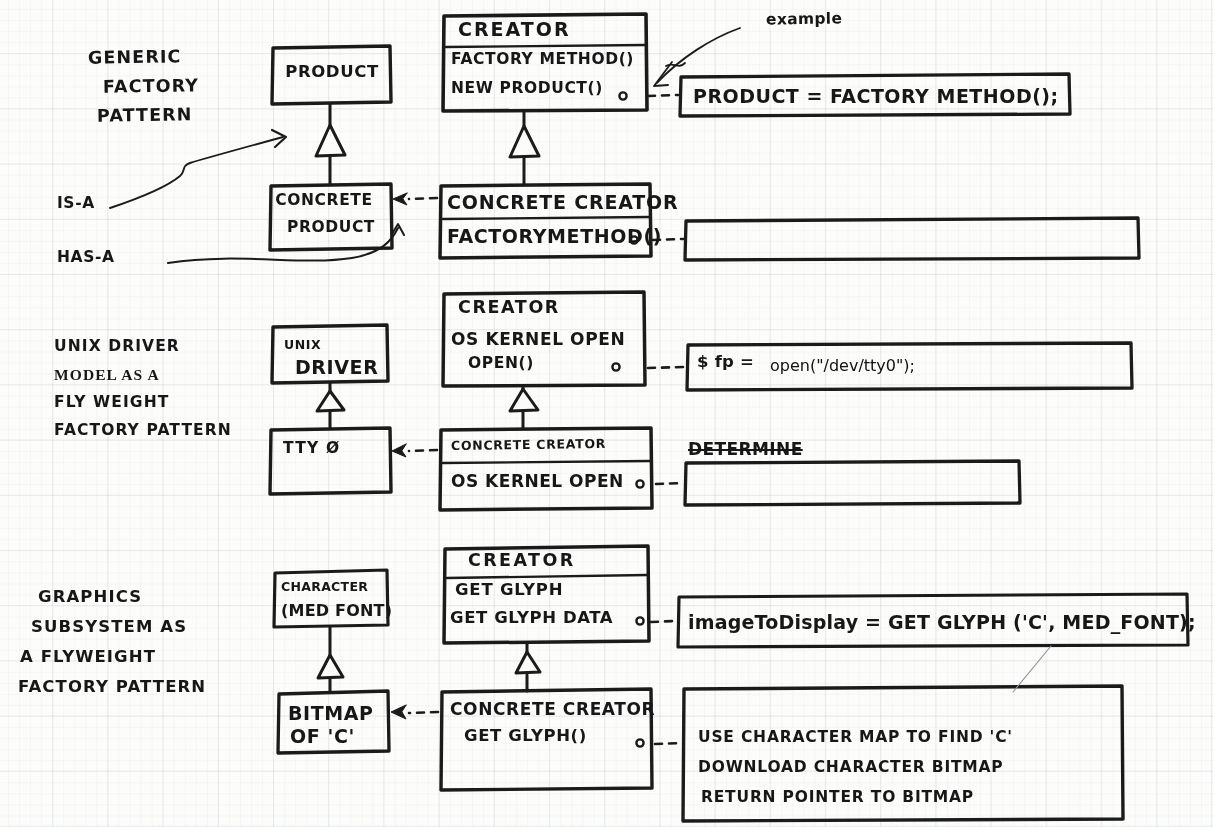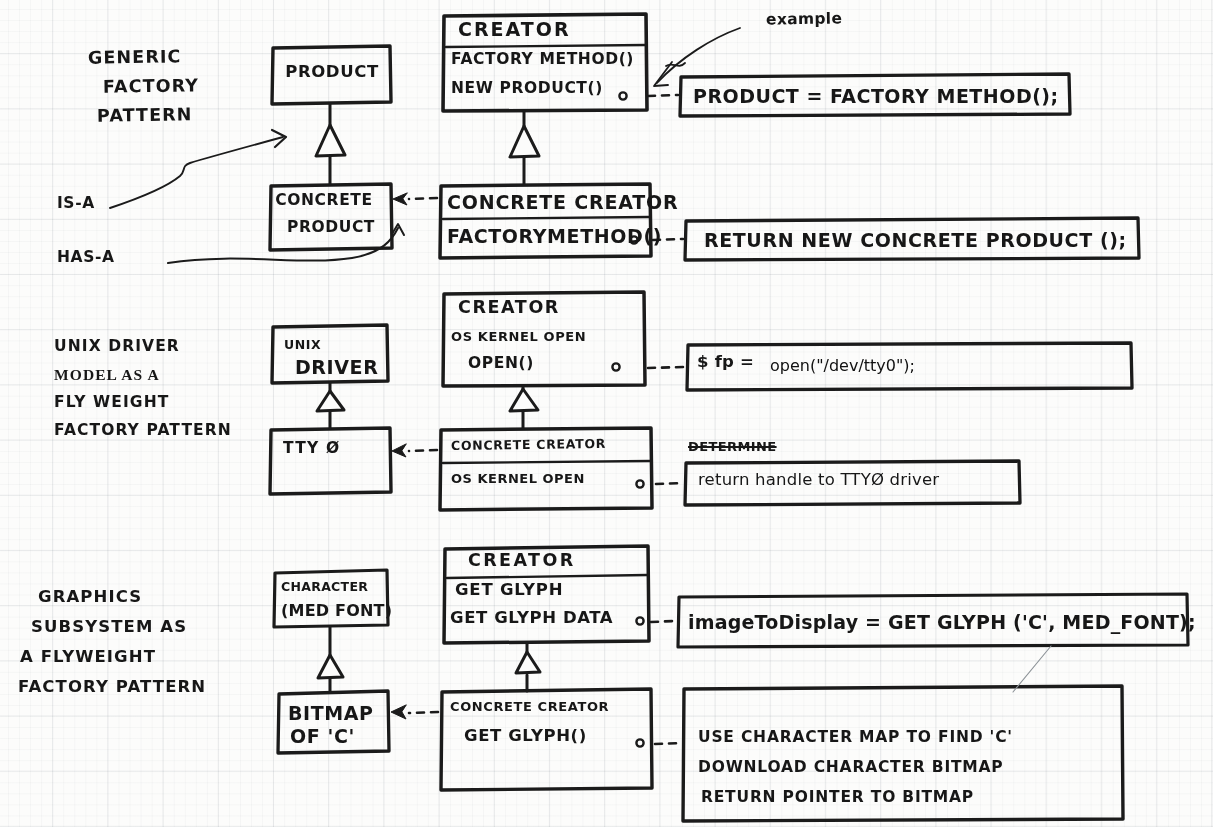--- a/index.html
+++ b/index.html
@@ -31,21 +31,21 @@
     color:#171717;
     font-family:"DejaVu Sans", sans-serif;
     font-weight:700;
     letter-spacing:.6px;
     white-space:nowrap;
     line-height:1.12;
   }
   .caps{ text-transform:uppercase; }
   .sml{ font-size:16px; }
   .t12{ font-size:12.5px; }
-  .t13{ font-size:13px; }
+  .t13{ font-size:17px; }
   .t14{ font-size:19px; }
   .t15{ font-size:15.5px; }
   .t16{ font-size:16.5px; }
   .t17{ font-size:17.5px; }
   .t18{ font-size:19px; }
 
   .sec-label{ text-align:left; letter-spacing:1.1px; }
   .center{ text-align:center; }
 
   .mono{
@@ -203,21 +203,20 @@
 
   <div class="hw t15 caps center" style="left:272px;top:192px;width:104px;">CONCRETE</div>
   <div class="hw t15 caps center" style="left:272px;top:219px;width:118px;">PRODUCT</div>
 
   <div class="hw t14 caps" style="left:447px;top:192px;letter-spacing:.8px;">CONCRETE CREATOR</div>
   <div class="hw t14 caps" style="left:447px;top:226px;">FACTORYMETHOD()</div>
 
   <div class="hw t15 skew1" style="left:766px;top:11px;text-transform:none;font-weight:600;letter-spacing:.3px;">example</div>
 
   <div class="hw t14 caps" style="left:693px;top:86px;letter-spacing:.5px;">PRODUCT = FACTORY METHOD();</div>
-  <div class="hw t14 caps" style="left:704px;top:230px;letter-spacing:.6px;">RETURN NEW CONCRETE PRODUCT ();</div>
 
   <div class="hw t15 caps sec-label" style="left:54px;top:338px;">UNIX DRIVER</div>
   <div class="hw t15 caps sec-label" style="left:54px;top:366px;font-family:Liberation Serif, serif;">MODEL AS A</div>
   <div class="hw t15 caps sec-label" style="left:54px;top:394px;">FLY WEIGHT</div>
   <div class="hw t15 caps sec-label" style="left:54px;top:422px;">FACTORY PATTERN</div>
 
   <div class="hw t12 caps" style="left:284px;top:338px;">UNIX</div>
   <div class="hw t14 caps" style="left:295px;top:357px;">DRIVER</div>
 
   <div class="hw t17 caps" style="left:458px;top:298px;letter-spacing:1.6px;">CREATOR</div>
@@ -226,21 +225,20 @@
 
   <div class="hw t15 caps" style="left:283px;top:440px;letter-spacing:1.2px;">TTY Ø</div>
 
   <div class="hw t12 caps skew1" style="left:451px;top:438px;letter-spacing:.7px;">CONCRETE CREATOR</div>
   <div class="hw t13 caps" style="left:451px;top:472px;letter-spacing:.5px;">OS KERNEL OPEN</div>
 
   <div class="hw t16" style="left:697px;top:353px;text-transform:none;letter-spacing:.2px;">$ fp =</div>
   <div class="mono" style="position:absolute;left:770px;top:356px;">open("/dev/tty0");</div>
 
   <div class="hw t13 caps strike" style="left:688px;top:440px;letter-spacing:.4px;">DETERMINE</div>
-  <div class="hw t16" style="left:698px;top:471px;text-transform:none;font-weight:500;letter-spacing:.2px;">return handle to TTYØ driver</div>
 
   <div class="hw t16 caps sec-label" style="left:38px;top:588px;">GRAPHICS</div>
   <div class="hw t16 caps sec-label" style="left:31px;top:618px;">SUBSYSTEM AS</div>
   <div class="hw t16 caps sec-label" style="left:20px;top:648px;">A  FLYWEIGHT</div>
   <div class="hw t16 caps sec-label" style="left:18px;top:678px;">FACTORY PATTERN</div>
 
   <div class="hw t12 caps" style="left:281px;top:580px;letter-spacing:.3px;">CHARACTER</div>
   <div class="hw sml caps" style="left:281px;top:602px;letter-spacing:.2px;">(MED FONT)</div>
 
   <div class="hw t17 caps" style="left:468px;top:551px;letter-spacing:2.4px;">CREATOR</div>

